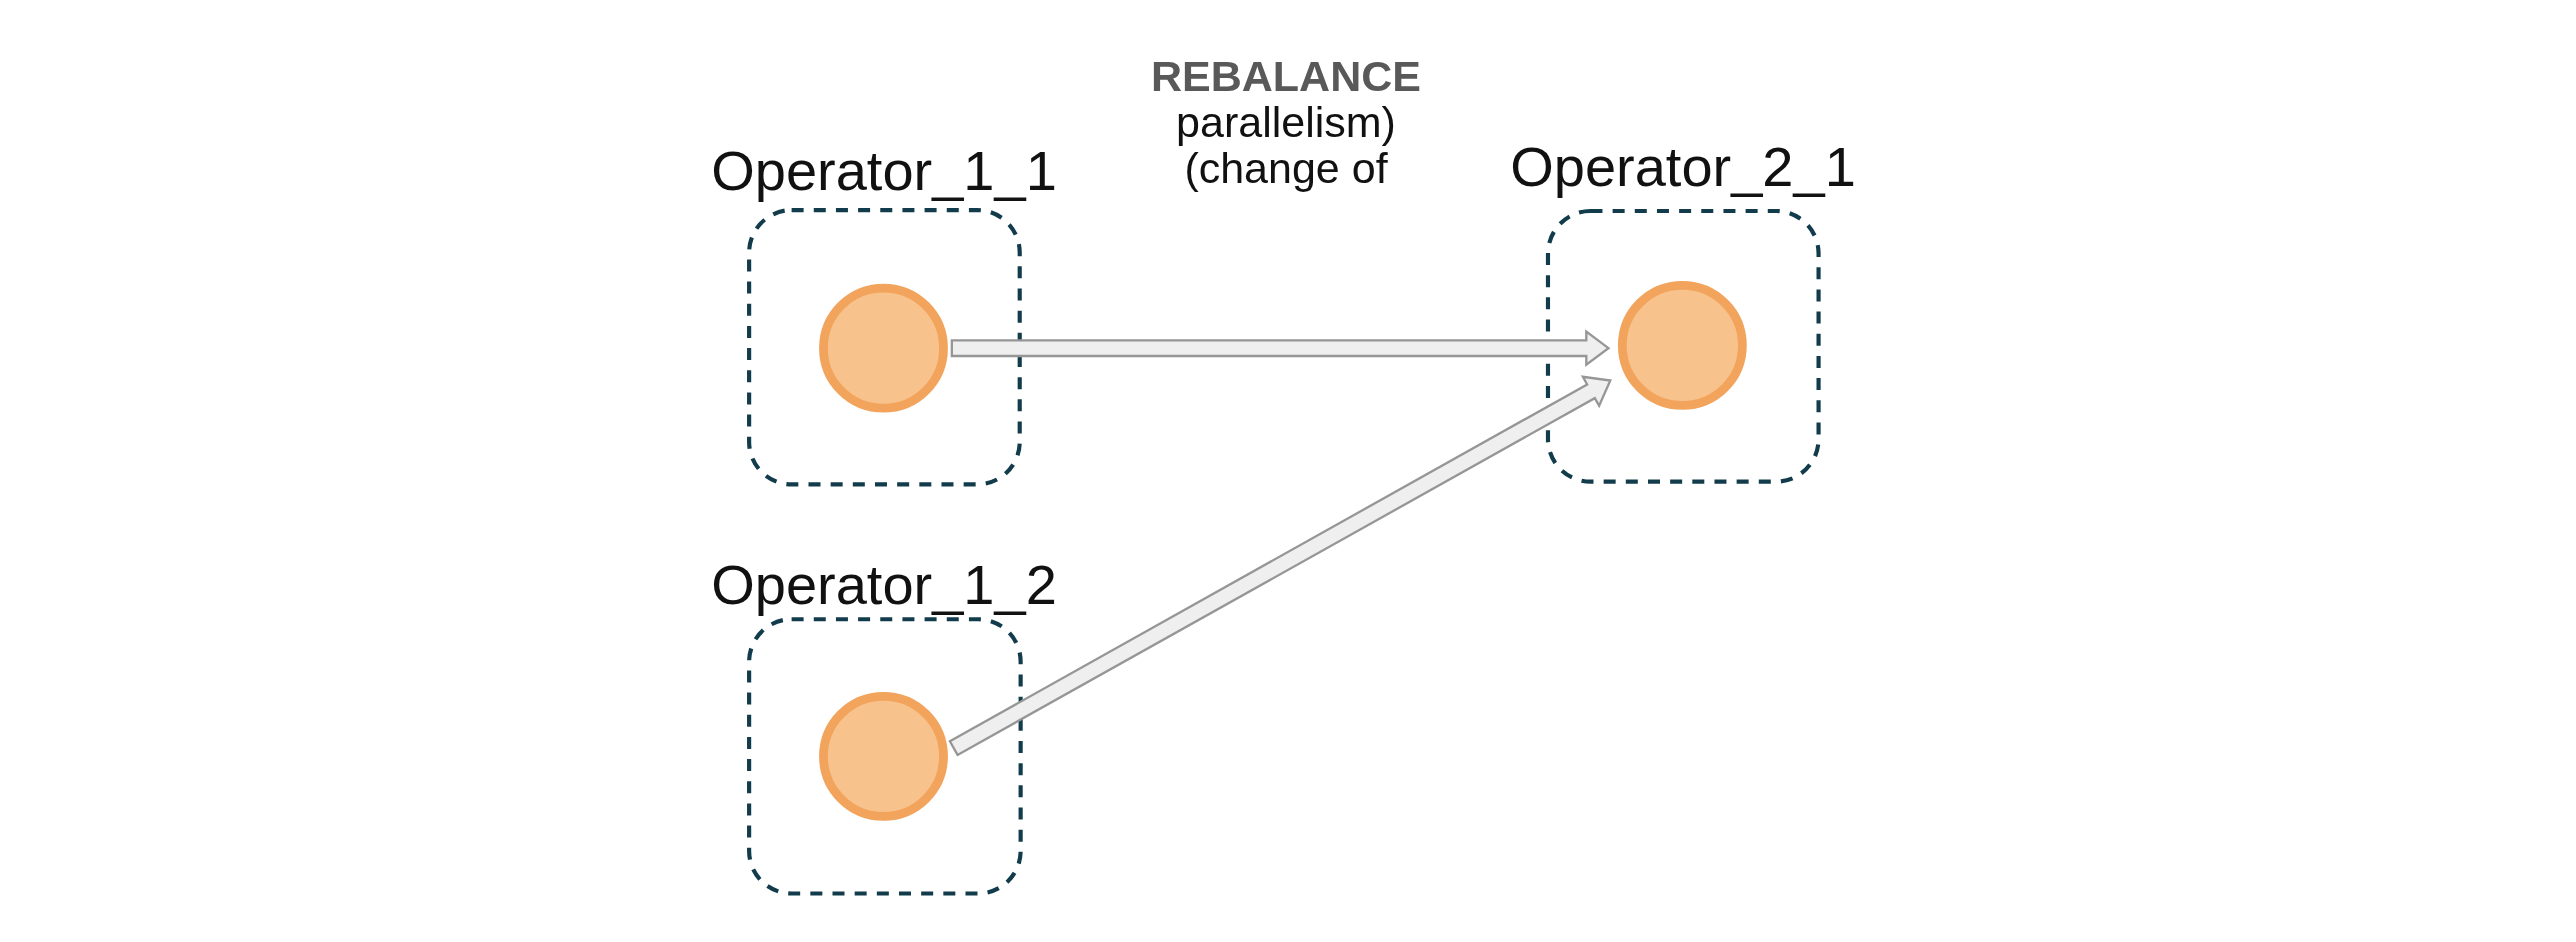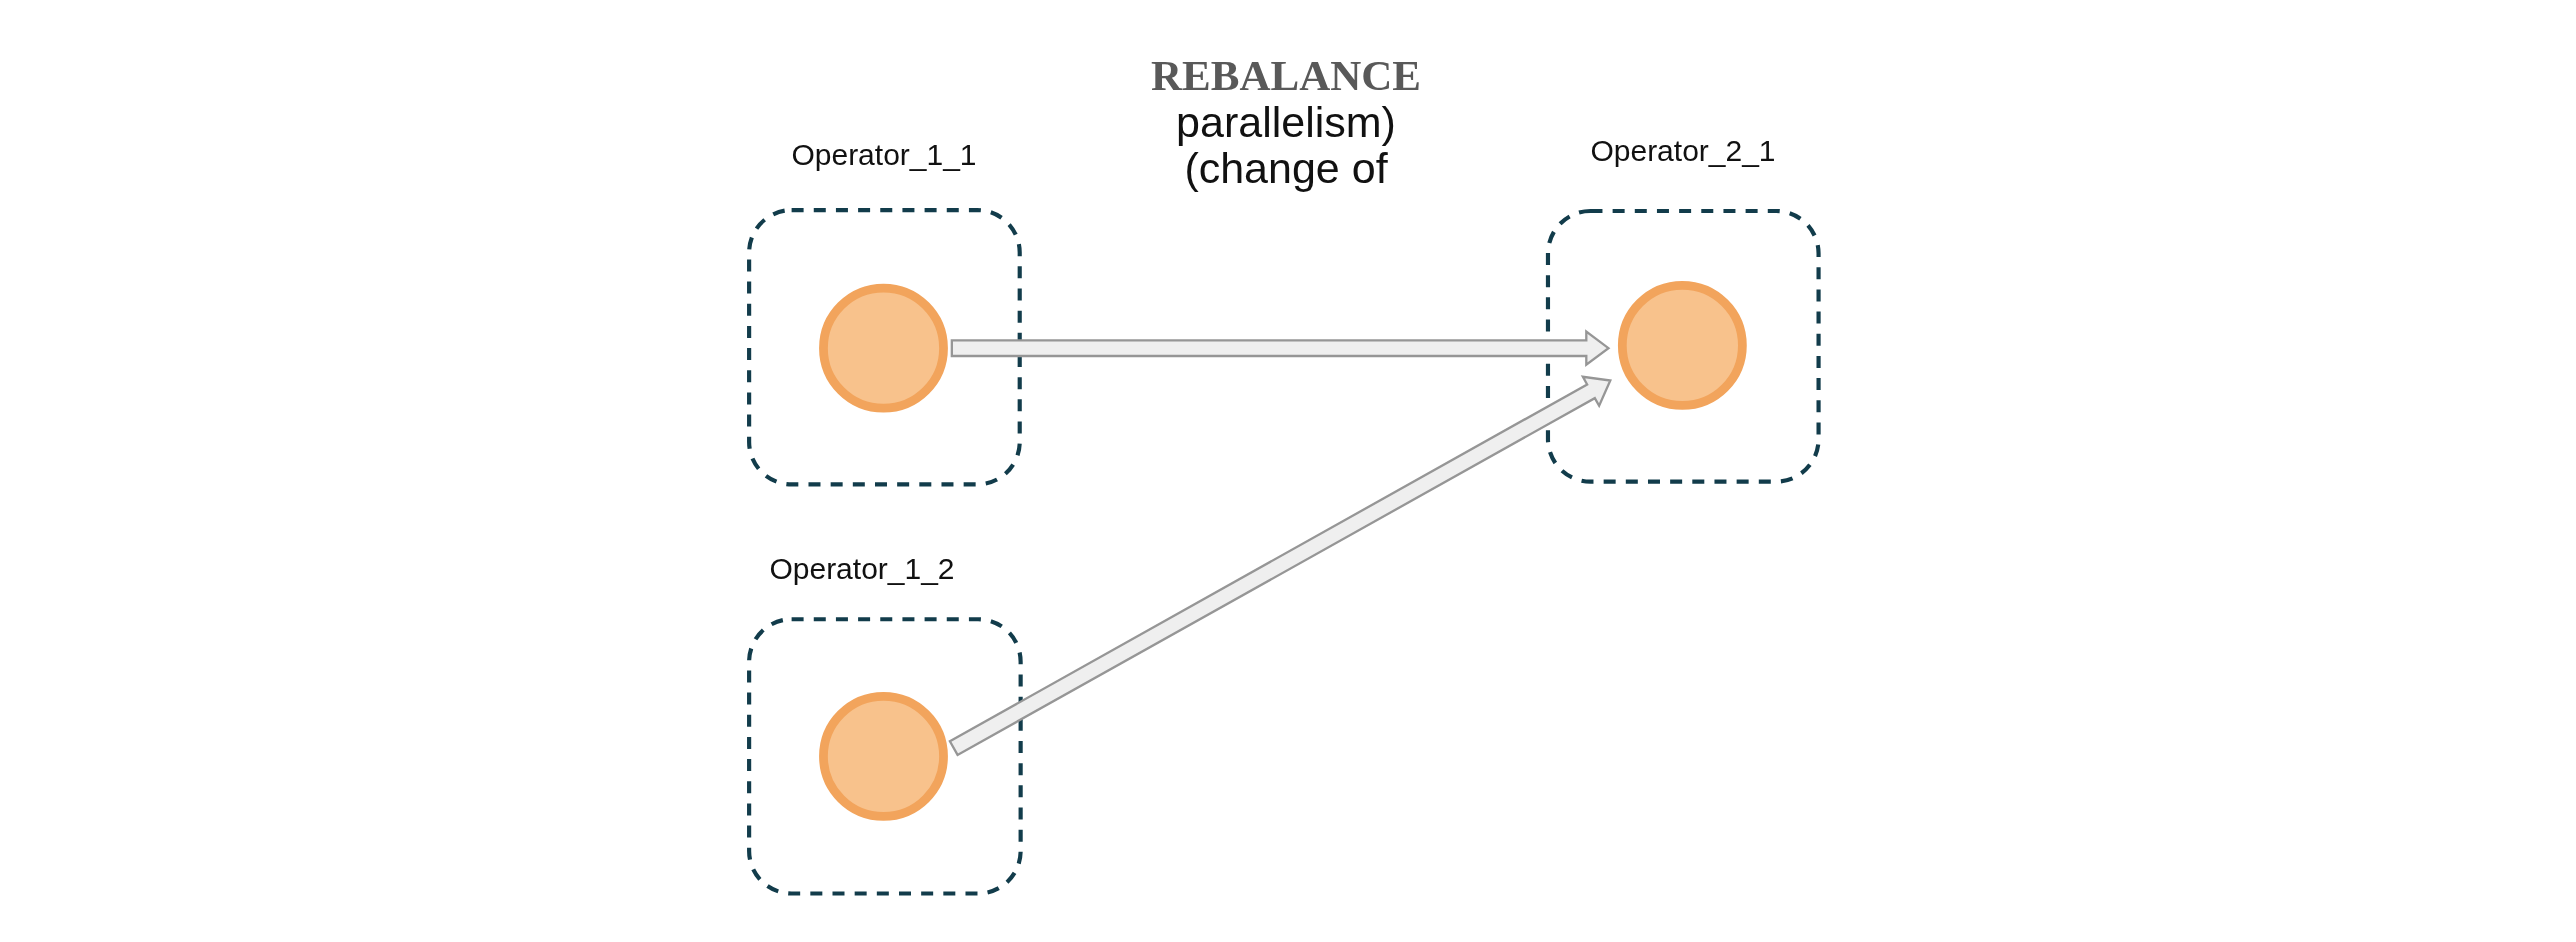--- a/index.html
+++ b/index.html
@@ -51,33 +51,32 @@
     top:53px;
     width:554px;
     text-align:center;
     line-height:46px;
     font-size:43px;
     color:var(--text);
   }
   .title-heading{
     font-weight:bold;
     color:var(--title-heading);
-    font-family:Liberation Serif, serif;
   }
   .node-label{
     position:absolute;
     width:462px;
     text-align:center;
-    font-size:30px;
+    font-size:56px;
     color:var(--text);
     white-space:nowrap;
   }
   .label-op11{left:653px;top:138px;}
   .label-op21{left:1452px;top:134px;}
-  .label-op12{left:631px;top:552px;}
+  .label-op12{left:653px;top:552px;}
 </style>
 </head>
 <body>
 
 <div class="stage">
 
   <svg class="gfx" width="2576" height="942" viewBox="0 0 2788 1020">
 
     <rect class="op-box" x="810.5" y="227.5" width="293" height="297" rx="46" ry="46"></rect>
     <rect class="op-box" x="1675.5" y="228.5" width="293" height="293" rx="46" ry="46"></rect>

